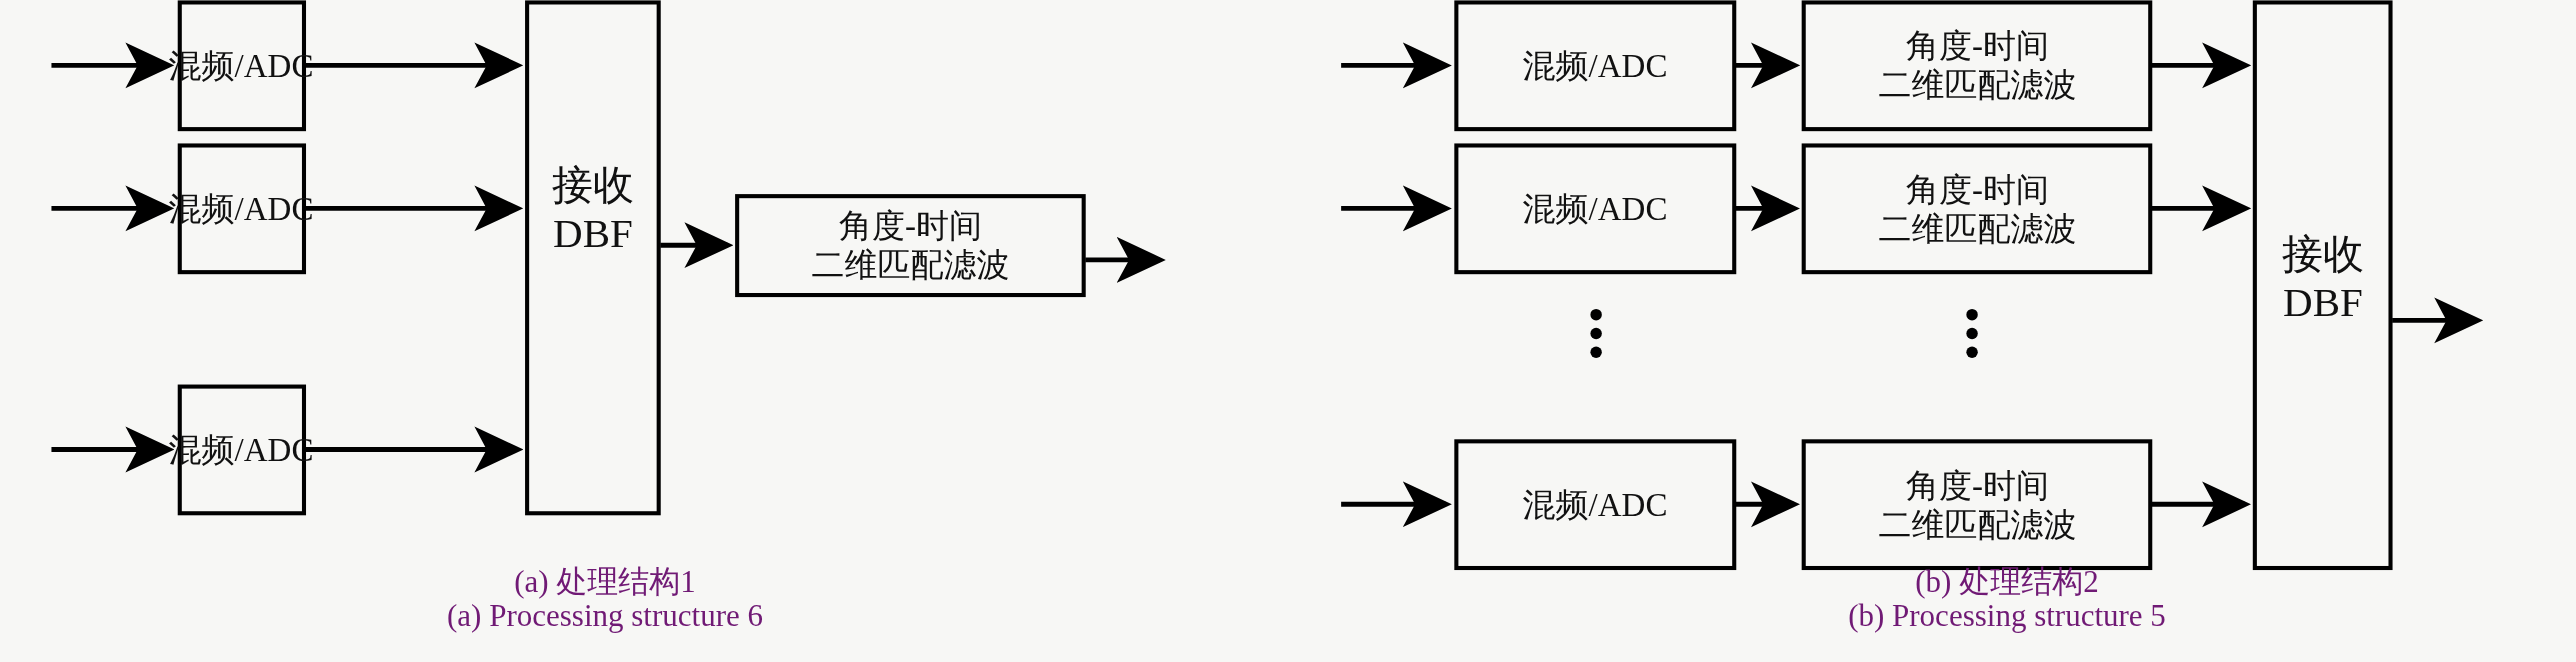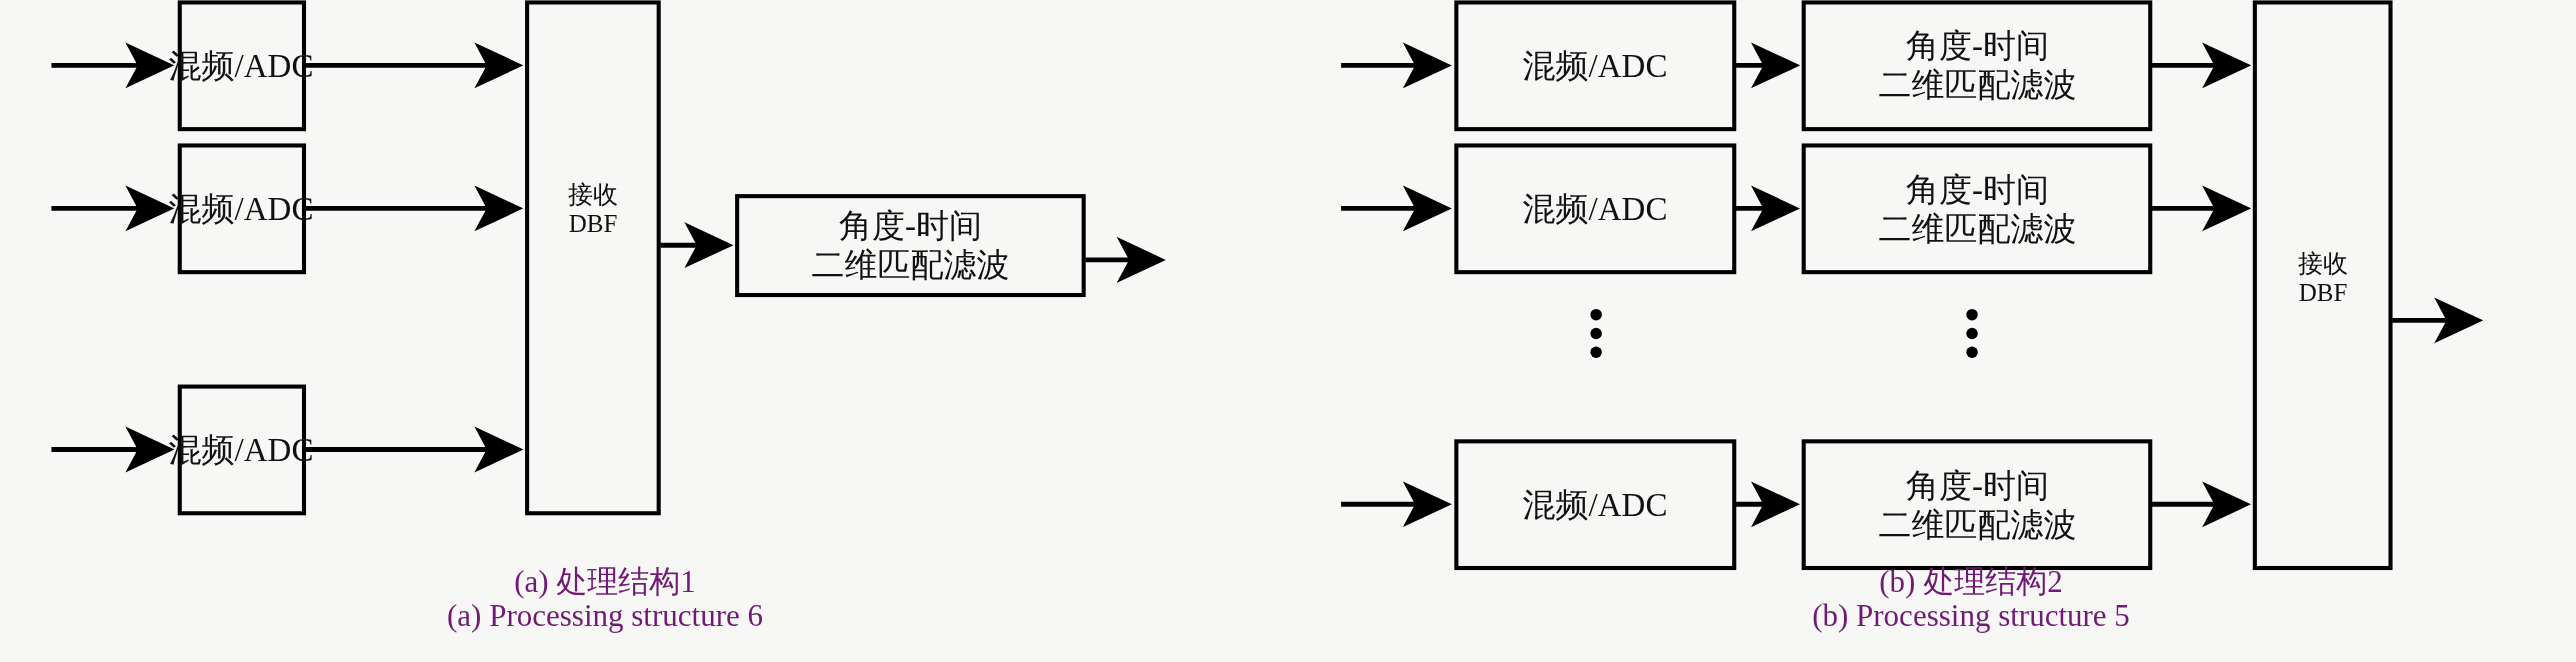--- a/index.html
+++ b/index.html
@@ -53,21 +53,21 @@
     font-family: "Liberation Serif", "DejaVu Serif", serif;
     color: #111111;
     line-height: 1.18;
     pointer-events: none;
     white-space: nowrap;
   }
   .label-adc {
     font-size: 33px;
   }
   .label-dbf {
-    font-size: 25px;
+    font-size: 41px;
   }
   .label-filter {
     font-size: 33px;
   }
   .caption-block {
     position: absolute;
     text-align: center;
     font-family: "Liberation Serif", "DejaVu Serif", serif;
     color: #701a75;
     white-space: nowrap;
@@ -197,19 +197,19 @@
   <div class="box-label label-dbf" style="left:2255px; top:229px; width:136px; height:98px;">
     <span class="cap-line">接收</span>
     <span class="cap-line">DBF</span>
   </div>
 
   <div class="caption-block" style="left:278px; top:566px; width:654px;">
     <span class="cap-line caption-cn">(a) 处理结构1</span>
     <span class="cap-line caption-en">(a) Processing structure 6</span>
   </div>
 
-  <div class="caption-block" style="left:1644px; top:566px; width:654px;">
+  <div class="caption-block" style="left:1680px; top:566px; width:654px;">
     <span class="cap-line caption-cn">(b) 处理结构2</span>
     <span class="cap-line caption-en">(b) Processing structure 5</span>
   </div>
 
 </div>
 
 
 </body></html>

